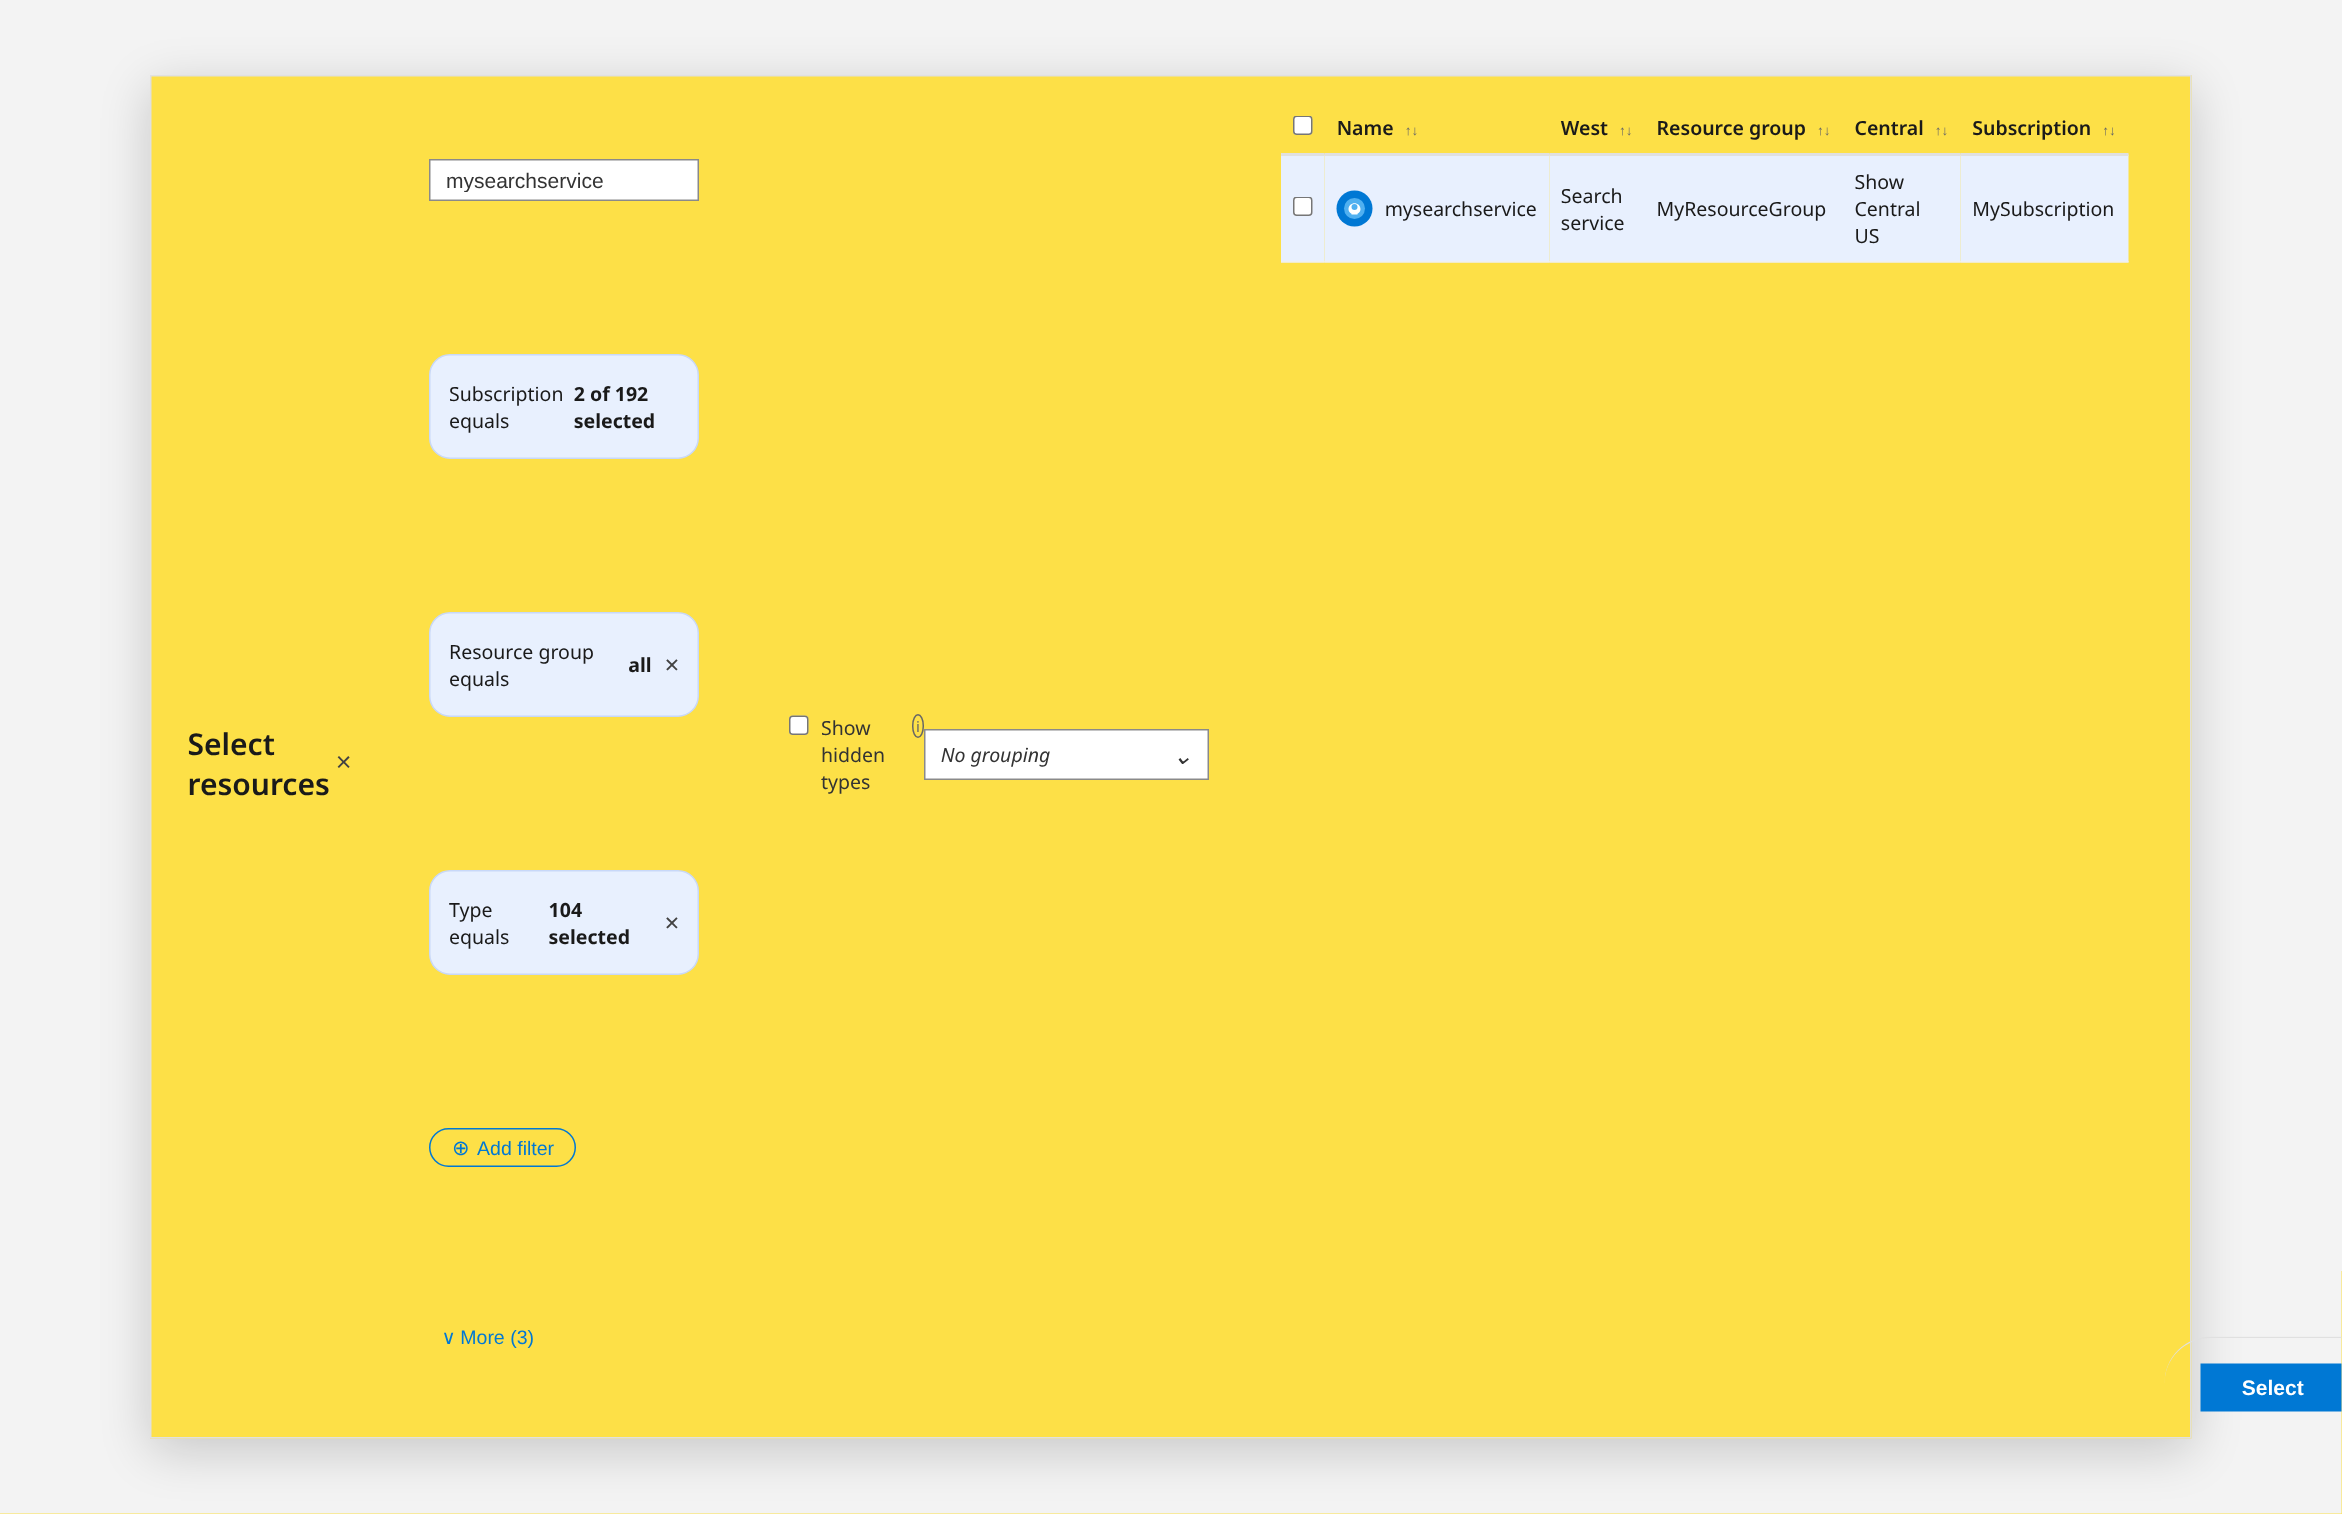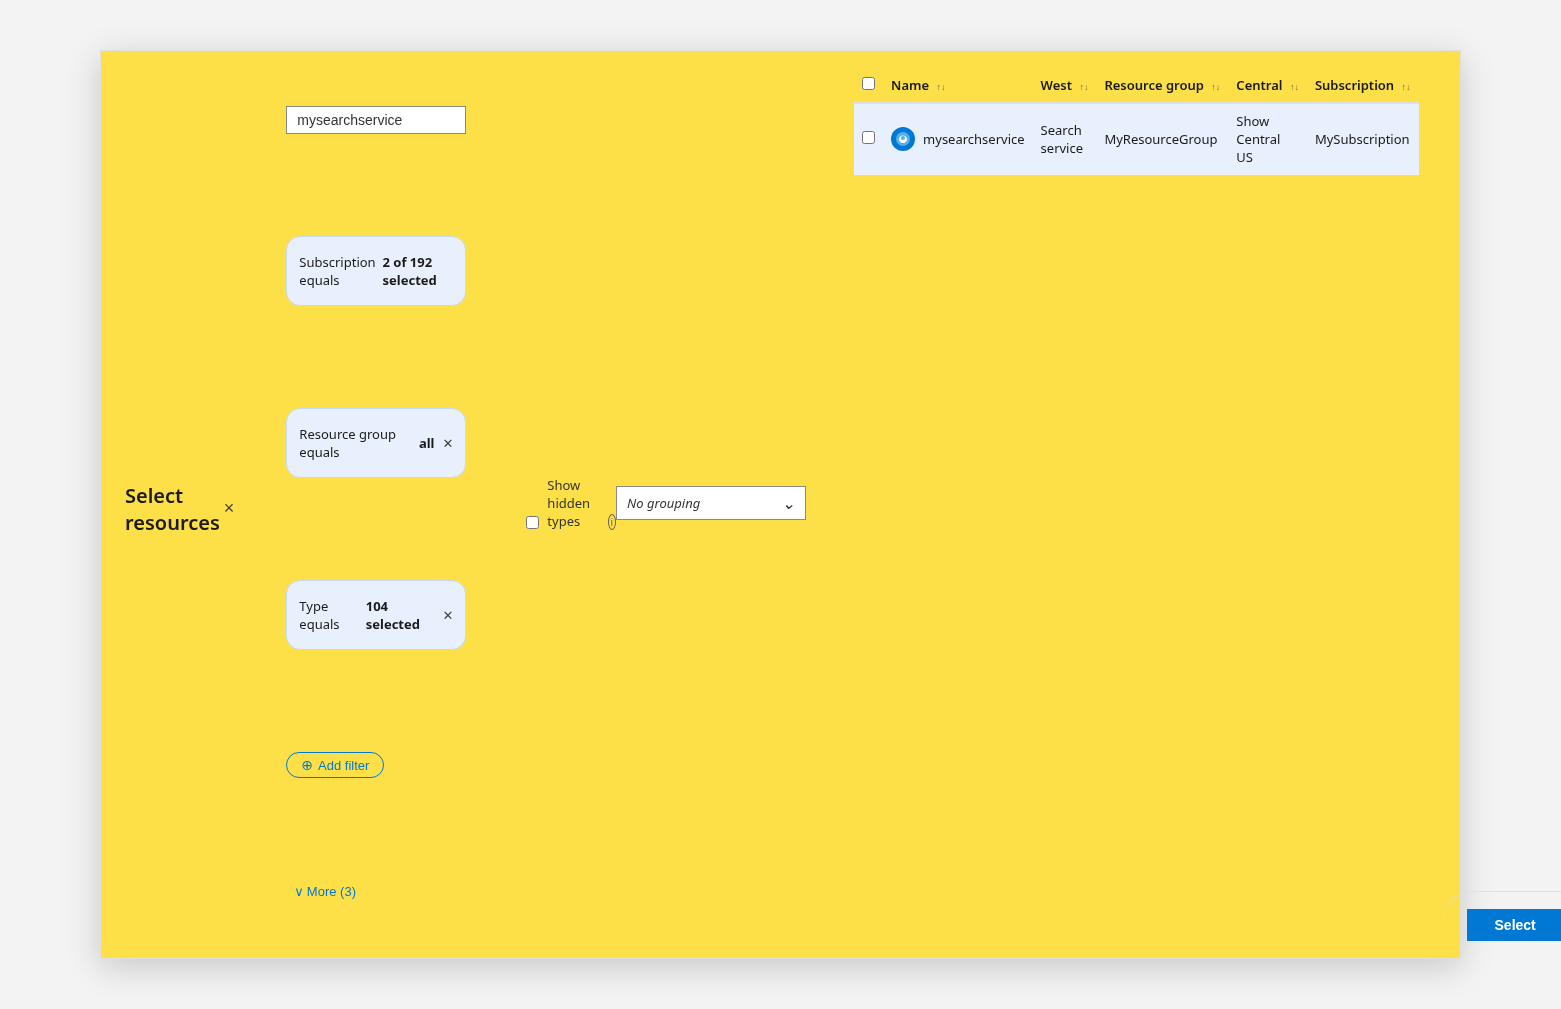--- a/index.html
+++ b/index.html
@@ -106,21 +106,21 @@
       padding: 4px 8px;
     }
     .options-row {
       display: flex;
       align-items: center;
       justify-content: space-between;
       padding: 4px 24px 8px 24px;
     }
     .show-hidden {
       display: flex;
-      align-items: flex-end;
+      align-items: flex-start;
       gap: 8px;
       font-size: 13px;
       color: #333;
       padding-left: 12px;
     }
     .show-hidden input[type="checkbox"] {
       width: 15px;
       height: 15px;
       cursor: pointer;
     }

